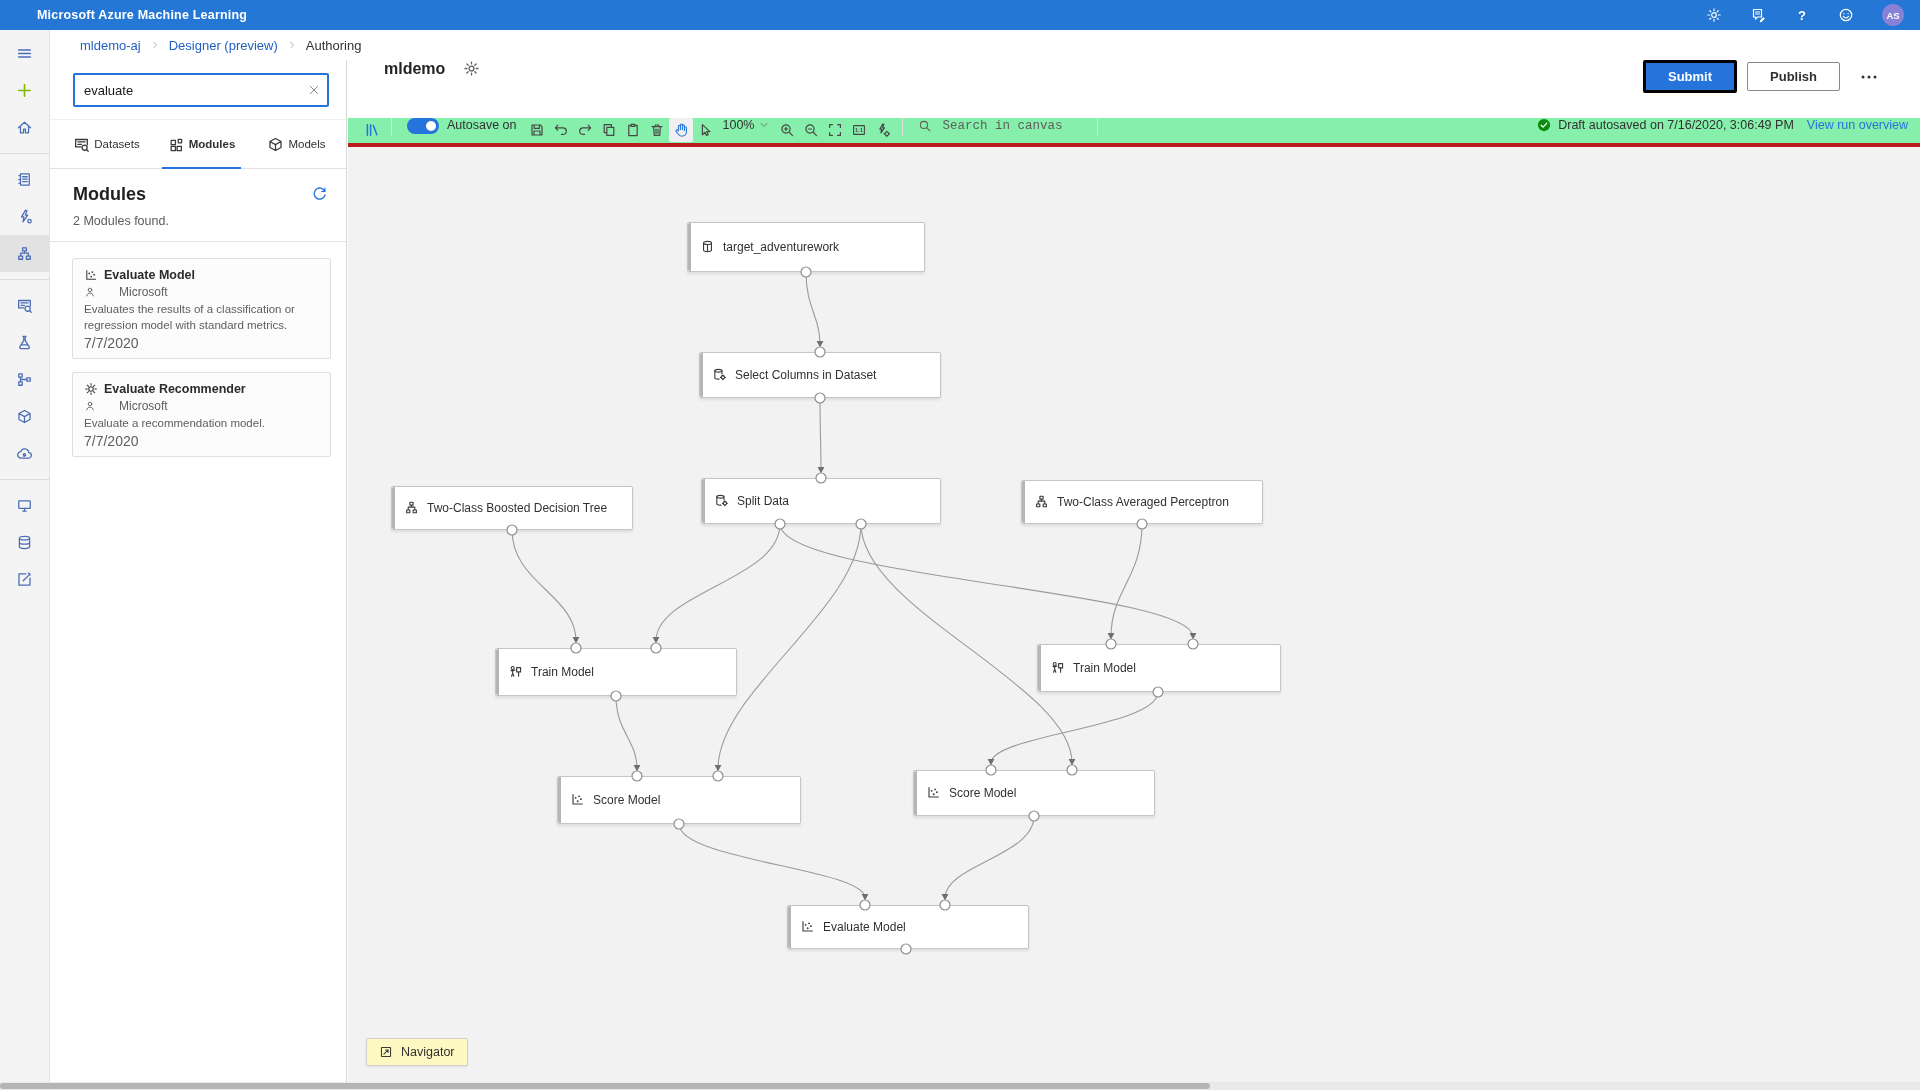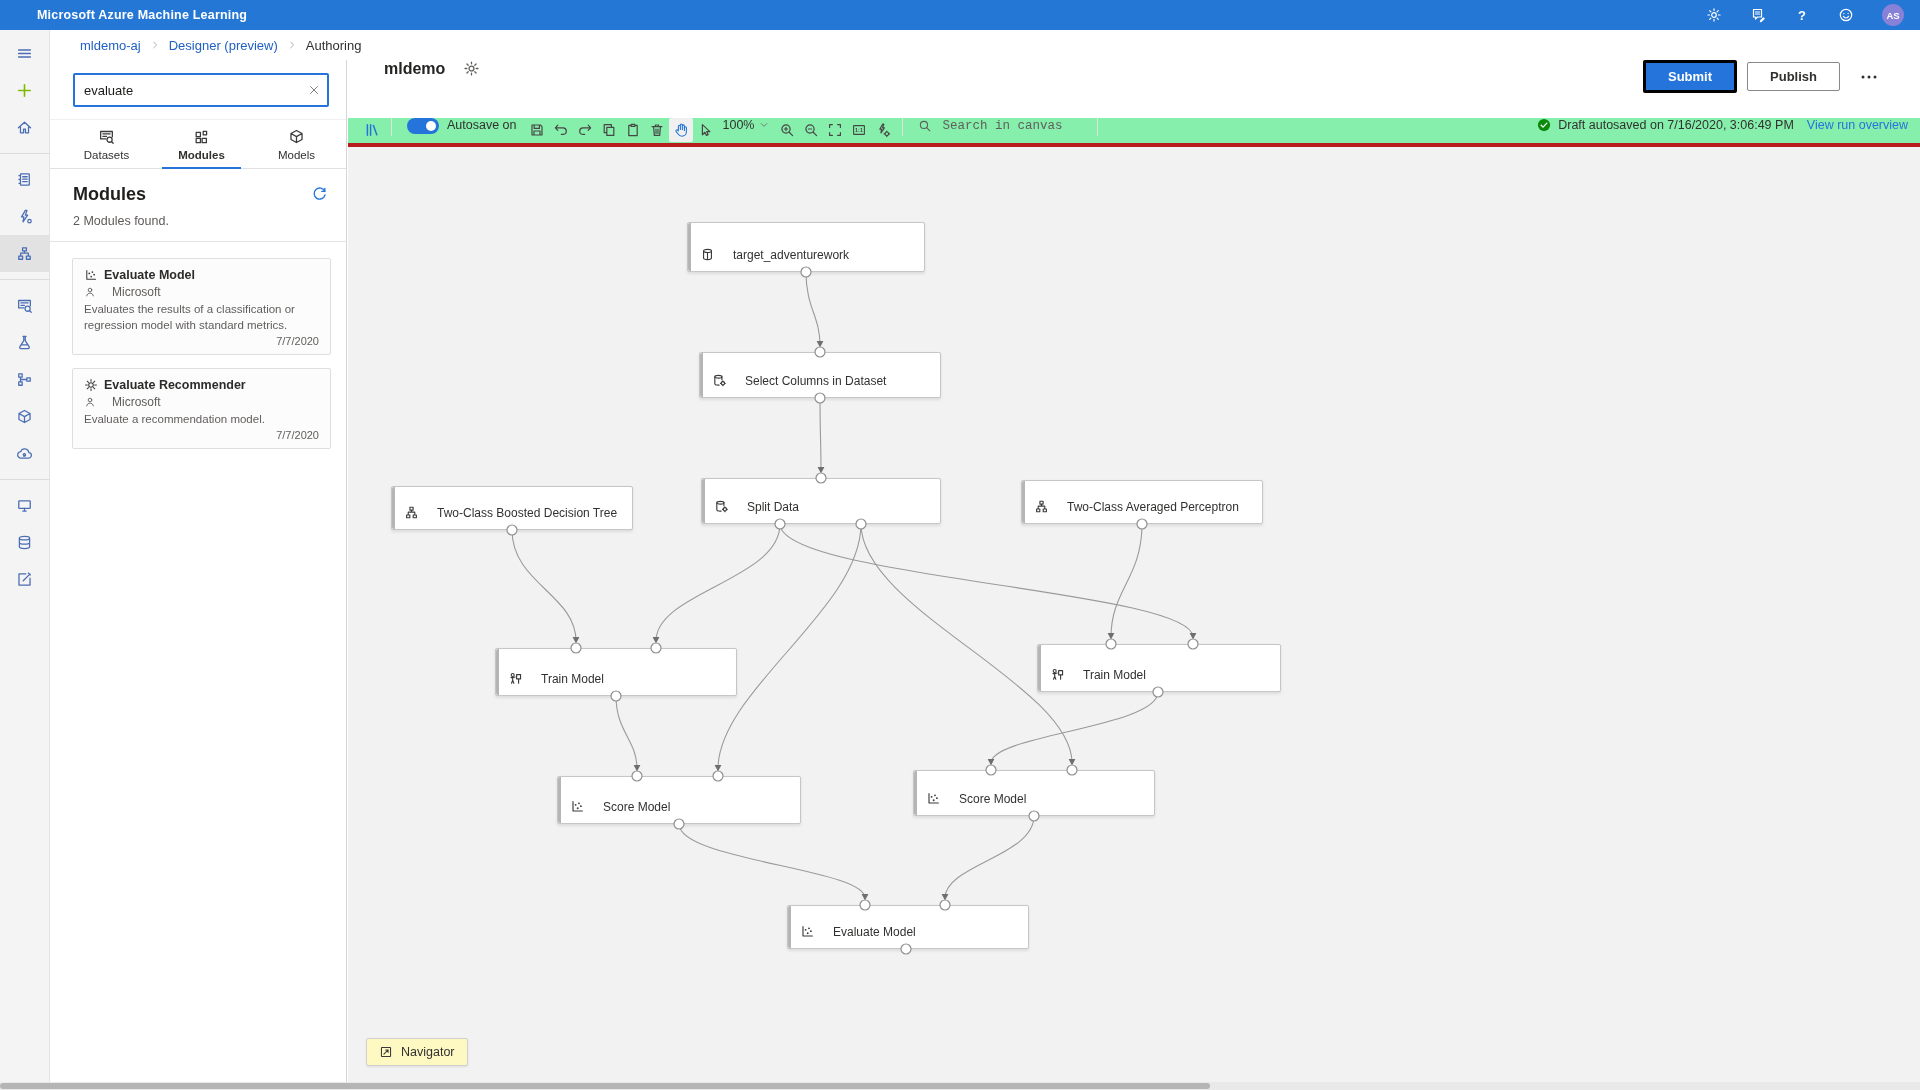--- a/index.html
+++ b/index.html
@@ -31,37 +31,37 @@
   .crumb-link{color:#2160c4;cursor:pointer}
   .crumb-current{color:#323130}
   .crumb-sep{width:10px;height:10px;color:#8a8886;margin:0 9px}
 
   
   .panel{position:absolute;left:50px;top:60px;width:297px;bottom:8px;background:#fff;border-right:1px solid #d6d6d6;z-index:8}
   .search-wrap{position:relative;margin:13px 17px 12px 23px}
   .search-input{width:100%;height:34px;border:2px solid #2574db;border-radius:2px;font-family:"Liberation Sans",sans-serif;font-size:13px;padding:0 30px 0 9px;outline:none;color:#1b1a19}
   .search-clear{position:absolute;right:8px;top:10px;width:14px;height:14px;color:#7a7a7a;cursor:pointer}
   .tabs{display:flex;border-bottom:1px solid #e1e1e1;padding-left:9px;border-top:1px solid #f0f0f0}
-  .tab{position:relative;width:95px;height:48px;display:flex;flex-direction:column;align-items:center;justify-content:center;gap:4px;font-size:11.5px;color:#323130;cursor:pointer}
+  .tab{position:relative;width:95px;height:48px;display:flex;flex-direction:row;align-items:center;justify-content:center;gap:4px;font-size:11.5px;color:#323130;cursor:pointer}
   .tab .ico{width:17px;height:17px;color:#3b3a39}
   .tab.selected{font-weight:700}
   .tab.selected::after{content:'';position:absolute;left:8px;right:8px;bottom:-1px;height:2px;background:#2574db}
   .panel-heading-row{display:flex;align-items:center;justify-content:space-between;margin:15px 18px 0 23px}
   .panel-heading{font-size:18px;font-weight:700;color:#201f1e}
   .refresh-btn{width:17px;height:17px;color:#2574db;cursor:pointer}
   .result-count{font-size:12.5px;color:#5d5b59;margin:9px 23px 13px}
   .panel-divider{height:1px;background:#e3e3e3}
   .cards{padding:16px 15px 0 22px}
   .card{border:1px solid #e1dfdd;background:#fcfcfc;border-radius:2px;padding:9px 11px 7px;margin-bottom:13px;cursor:pointer}
   .card-title{display:flex;align-items:center;gap:6px;font-size:12.5px;font-weight:700;color:#2d2c2b}
   .card-title .ico{width:14px;height:14px;color:#3b3a39}
-  .card-author{display:flex;align-items:center;gap:16px;font-size:12px;color:#605e5c;margin-top:3px}
+  .card-author{display:flex;align-items:center;gap:23px;font-size:12px;color:#605e5c;margin-top:3px}
   .card-author .ico{width:12px;height:12px}
   .card-desc{font-size:11.5px;color:#605e5c;line-height:1.4;margin-top:2px}
-  .card-date{font-size:11px;color:#605e5c;text-align:right;margin-top:2px}
+  .card-date{font-size:14px;color:#605e5c;margin-top:2px}
 
   
   .main{position:absolute;left:348px;top:60px;right:0;bottom:8px;background:#f2f2f2}
   .main-header{height:58px;background:#fff;display:flex;align-items:flex-start;padding:0 38px 0 36px}
   .pipeline-title{font-size:16px;font-weight:700;color:#252423}
   .header-gear{width:17px;height:17px;color:#605e5c;margin-left:18px;cursor:pointer}
   .header-actions{margin-left:auto;display:flex;align-items:center;gap:10px}
   .btn{font-family:inherit;font-size:13px;font-weight:600;padding:6px 22px;border-radius:2px;cursor:pointer}
   .btn-primary{background:#2574db;color:#fff;border:3px solid #000000}
   .btn-secondary{background:#fff;color:#323130;border:1px solid #8a8886}
@@ -80,21 +80,21 @@
   .canvas-search{display:flex;align-items:center;gap:8px;margin-left:8px;color:#605e5c}
   .canvas-search .ico{width:14px;height:14px}
   .canvas-search input{border:none;outline:none;font-family:Liberation Mono, monospace;font-size:12.5px;color:#323130;width:150px;background:transparent}
   .canvas-search input::placeholder{color:#605e5c}
   .tb-status{margin-left:auto;display:flex;align-items:center;gap:7px;font-size:12.5px;color:#323130}
   .status-check{width:14px;height:14px}
   .run-link{color:#2574db;margin-left:6px;cursor:pointer;white-space:nowrap}
 
   
   .canvas{position:absolute;left:0;top:88px;right:0;bottom:0;background:#f2f2f2;overflow:hidden}
-  .node{position:absolute;background:#fff;border:1px solid #c6c6c6;border-radius:2px;box-shadow:0 1.5px 3px rgba(0,0,0,.09);display:flex;align-items:flex-end;padding:9px 10px 9px 12px;gap:18px;font-size:12px;color:#323130;cursor:pointer}
+  .node{position:absolute;background:#fff;border:1px solid #c6c6c6;border-radius:2px;box-shadow:0 1.5px 3px rgba(0,0,0,.09);display:flex;align-items:center;padding:9px 10px 9px 12px;gap:8px;font-size:12px;color:#323130;cursor:pointer}
   .node::before{content:'';position:absolute;left:0;top:0;bottom:0;width:3px;background:#b7b5b3;border-radius:2px 0 0 2px}
   .node .ico{width:15px;height:15px;color:#3b3a39;margin-top:-1px}
   .node-label{white-space:nowrap}
   #edge-svg{position:absolute;inset:0;pointer-events:none}
   .navigator-btn{position:absolute;left:18px;bottom:16px;background:#fef9c3;border:1px solid #d2d0ce;border-radius:2px;box-shadow:0 1px 2px rgba(0,0,0,.08);display:flex;align-items:center;gap:8px;padding:6px 12px;font-size:12.5px;color:#323130;cursor:pointer}
   .navigator-btn .ico{width:14px;height:14px;color:#3b3a39}
 
   
   .hscroll{position:absolute;left:0;bottom:0;width:100%;height:8px;background:#e9e9e9;z-index:30}
   .hscroll-thumb{position:absolute;left:0;top:1px;height:6px;width:63%;border-radius:3px;background:#b5b5b5;cursor:pointer}

